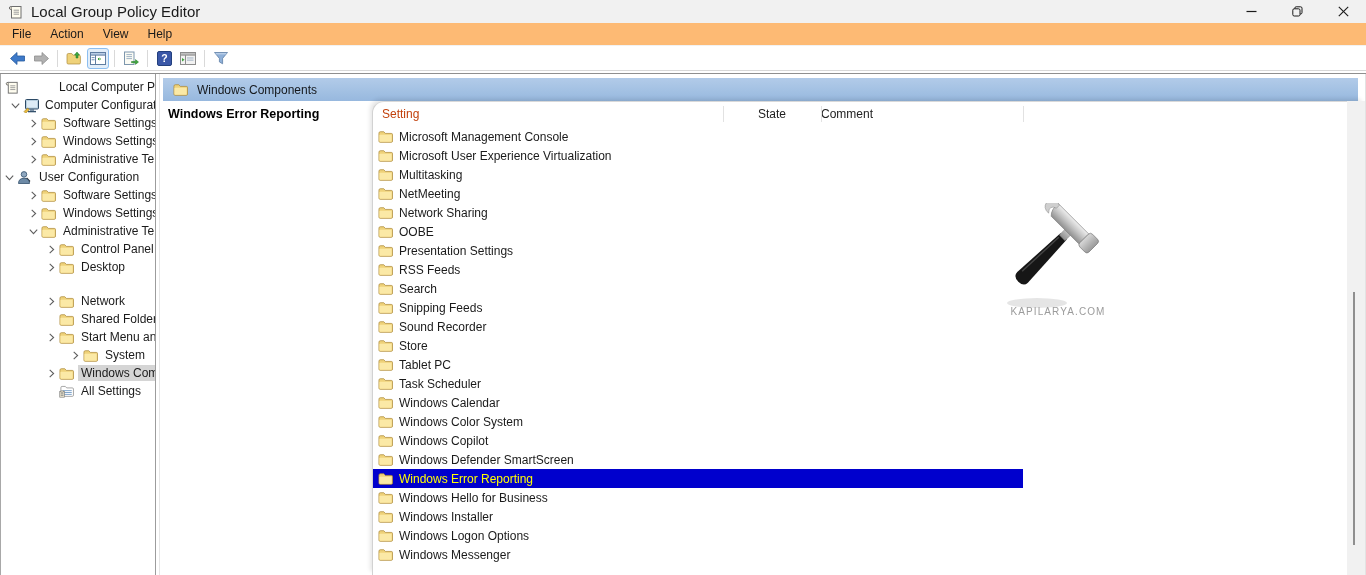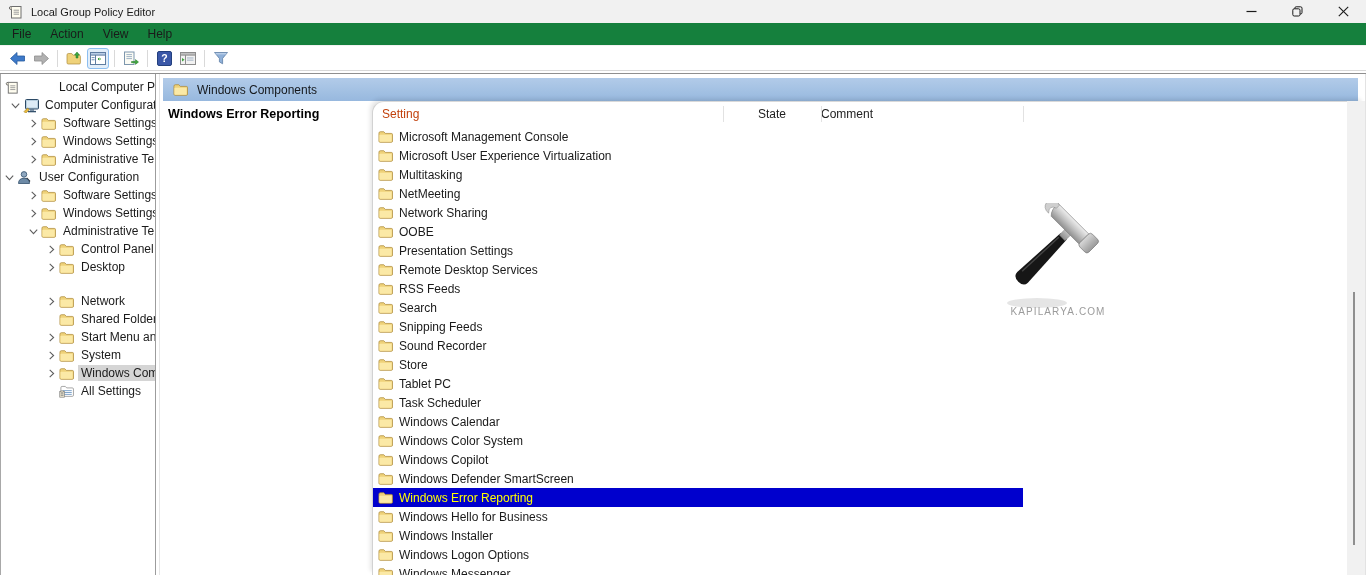--- a/index.html
+++ b/index.html
@@ -3,26 +3,26 @@
 <meta charset="utf-8">
 <style>
   html,body{margin:0;padding:0;overflow:hidden;background:#fff;}
   .window{position:relative;width:1366px;height:575px;background:#ffffff;
     font-family:"Liberation Sans",sans-serif;font-size:12px;color:#1a1a1a;overflow:hidden;}
 
   
   .titlebar{position:absolute;left:0;top:0;width:1366px;height:23px;background:#f1f1f1;
     display:flex;align-items:center;}
   .titlebar .appicon{margin-left:8px;width:16px;height:16px;display:flex;align-items:center;}
-  .titlebar .title{margin-left:7px;font-size:11px;color:#1a1a1a;}
+  .titlebar .title{margin-left:7px;font-size:15px;color:#1a1a1a;}
   .capbtns{position:absolute;right:0;top:0;height:23px;display:flex;}
   .capbtn{width:46px;height:23px;display:flex;align-items:center;justify-content:center;cursor:default;}
 
   
-  .menubar{position:absolute;left:0;top:23px;width:1366px;height:22px;background:#15803d;
+  .menubar{position:absolute;left:0;top:23px;width:1366px;height:22px;background:#fdba74;
     display:flex;align-items:center;border-bottom:1px solid #f2f2f2;}
   .menu-item{padding:3px 9px;margin-left:1px;}
   .menu-item:first-child{margin-left:3px;}
 
   
   .toolbar{position:absolute;left:0;top:46px;width:1366px;height:25px;background:#ffffff;
     border-bottom:1px solid #d8d8d8;display:flex;align-items:center;padding-left:5px;box-sizing:border-box;}
   .tbtn{width:22px;height:21px;display:flex;align-items:center;justify-content:center;margin:0 1px;}
   .tbtn.checked{background:#e2eefa;border:1px solid #8cbef0;border-radius:3px;box-sizing:border-box;}
   .tsep{width:1px;height:17px;background:#d9d9d9;margin:0 4px;}
@@ -375,21 +375,21 @@
           </svg>
         </span>
         <span class="ticon">
           <svg width="15" height="13" viewBox="0 0 16 13">
             <path d="M1 3 q0-1.6 1.4-1.6 h3.8 l1.6 1.8 h6.4 q1.3 0 1.3 1.3 v6.9 q0 1.3-1.3 1.3 H2.3 Q1 12.7 1 11.4 Z" fill="#efd27a" stroke="#ad8b3a" stroke-width="0.8"></path>
             <path d="M1.5 4.7 h13 v6.5 q0 0.9-0.9 0.9 H2.4 q-0.9 0-0.9-0.9 Z" fill="#fbe9a6"></path>
           </svg>
         </span>
         <span class="tlabel">Start Menu and Taskbar</span>
       </div>
-      <div class="trow" style="padding-left: 42px;">
+      <div class="trow" style="padding-left: 42px; margin-left: 24px;">
         <span class="chev">
           <svg width="9" height="9" viewBox="0 0 9 9">
             <path d="M2.7 0.8 L6.6 4.5 L2.7 8.2" fill="none" stroke="#5f5f5f" stroke-width="1.1"></path>
           </svg>
         </span>
         <span class="ticon">
           <svg width="15" height="13" viewBox="0 0 16 13">
             <path d="M1 3 q0-1.6 1.4-1.6 h3.8 l1.6 1.8 h6.4 q1.3 0 1.3 1.3 v6.9 q0 1.3-1.3 1.3 H2.3 Q1 12.7 1 11.4 Z" fill="#efd27a" stroke="#ad8b3a" stroke-width="0.8"></path>
             <path d="M1.5 4.7 h13 v6.5 q0 0.9-0.9 0.9 H2.4 q-0.9 0-0.9-0.9 Z" fill="#fbe9a6"></path>
           </svg>
@@ -505,29 +505,20 @@
           <span class="llabel">OOBE</span>
         </div>
         <div class="lrow">
           <span class="licon">
             <svg width="15" height="13" viewBox="0 0 16 13">
               <path d="M1 3 q0-1.6 1.4-1.6 h3.8 l1.6 1.8 h6.4 q1.3 0 1.3 1.3 v6.9 q0 1.3-1.3 1.3 H2.3 Q1 12.7 1 11.4 Z" fill="#efd27a" stroke="#ad8b3a" stroke-width="0.8"></path>
               <path d="M1.5 4.7 h13 v6.5 q0 0.9-0.9 0.9 H2.4 q-0.9 0-0.9-0.9 Z" fill="#fbe9a6"></path>
             </svg>
           </span>
           <span class="llabel">Presentation Settings</span>
-        </div>
-        <div class="lrow">
-          <span class="licon">
-            <svg width="15" height="13" viewBox="0 0 16 13">
-              <path d="M1 3 q0-1.6 1.4-1.6 h3.8 l1.6 1.8 h6.4 q1.3 0 1.3 1.3 v6.9 q0 1.3-1.3 1.3 H2.3 Q1 12.7 1 11.4 Z" fill="#efd27a" stroke="#ad8b3a" stroke-width="0.8"></path>
-              <path d="M1.5 4.7 h13 v6.5 q0 0.9-0.9 0.9 H2.4 q-0.9 0-0.9-0.9 Z" fill="#fbe9a6"></path>
-            </svg>
-          </span>
-          <span class="llabel">Remote Desktop Services</span>
         </div>
         <div class="lrow">
           <span class="licon">
             <svg width="15" height="13" viewBox="0 0 16 13">
               <path d="M1 3 q0-1.6 1.4-1.6 h3.8 l1.6 1.8 h6.4 q1.3 0 1.3 1.3 v6.9 q0 1.3-1.3 1.3 H2.3 Q1 12.7 1 11.4 Z" fill="#efd27a" stroke="#ad8b3a" stroke-width="0.8"></path>
               <path d="M1.5 4.7 h13 v6.5 q0 0.9-0.9 0.9 H2.4 q-0.9 0-0.9-0.9 Z" fill="#fbe9a6"></path>
             </svg>
           </span>
           <span class="llabel">RSS Feeds</span>
         </div>

